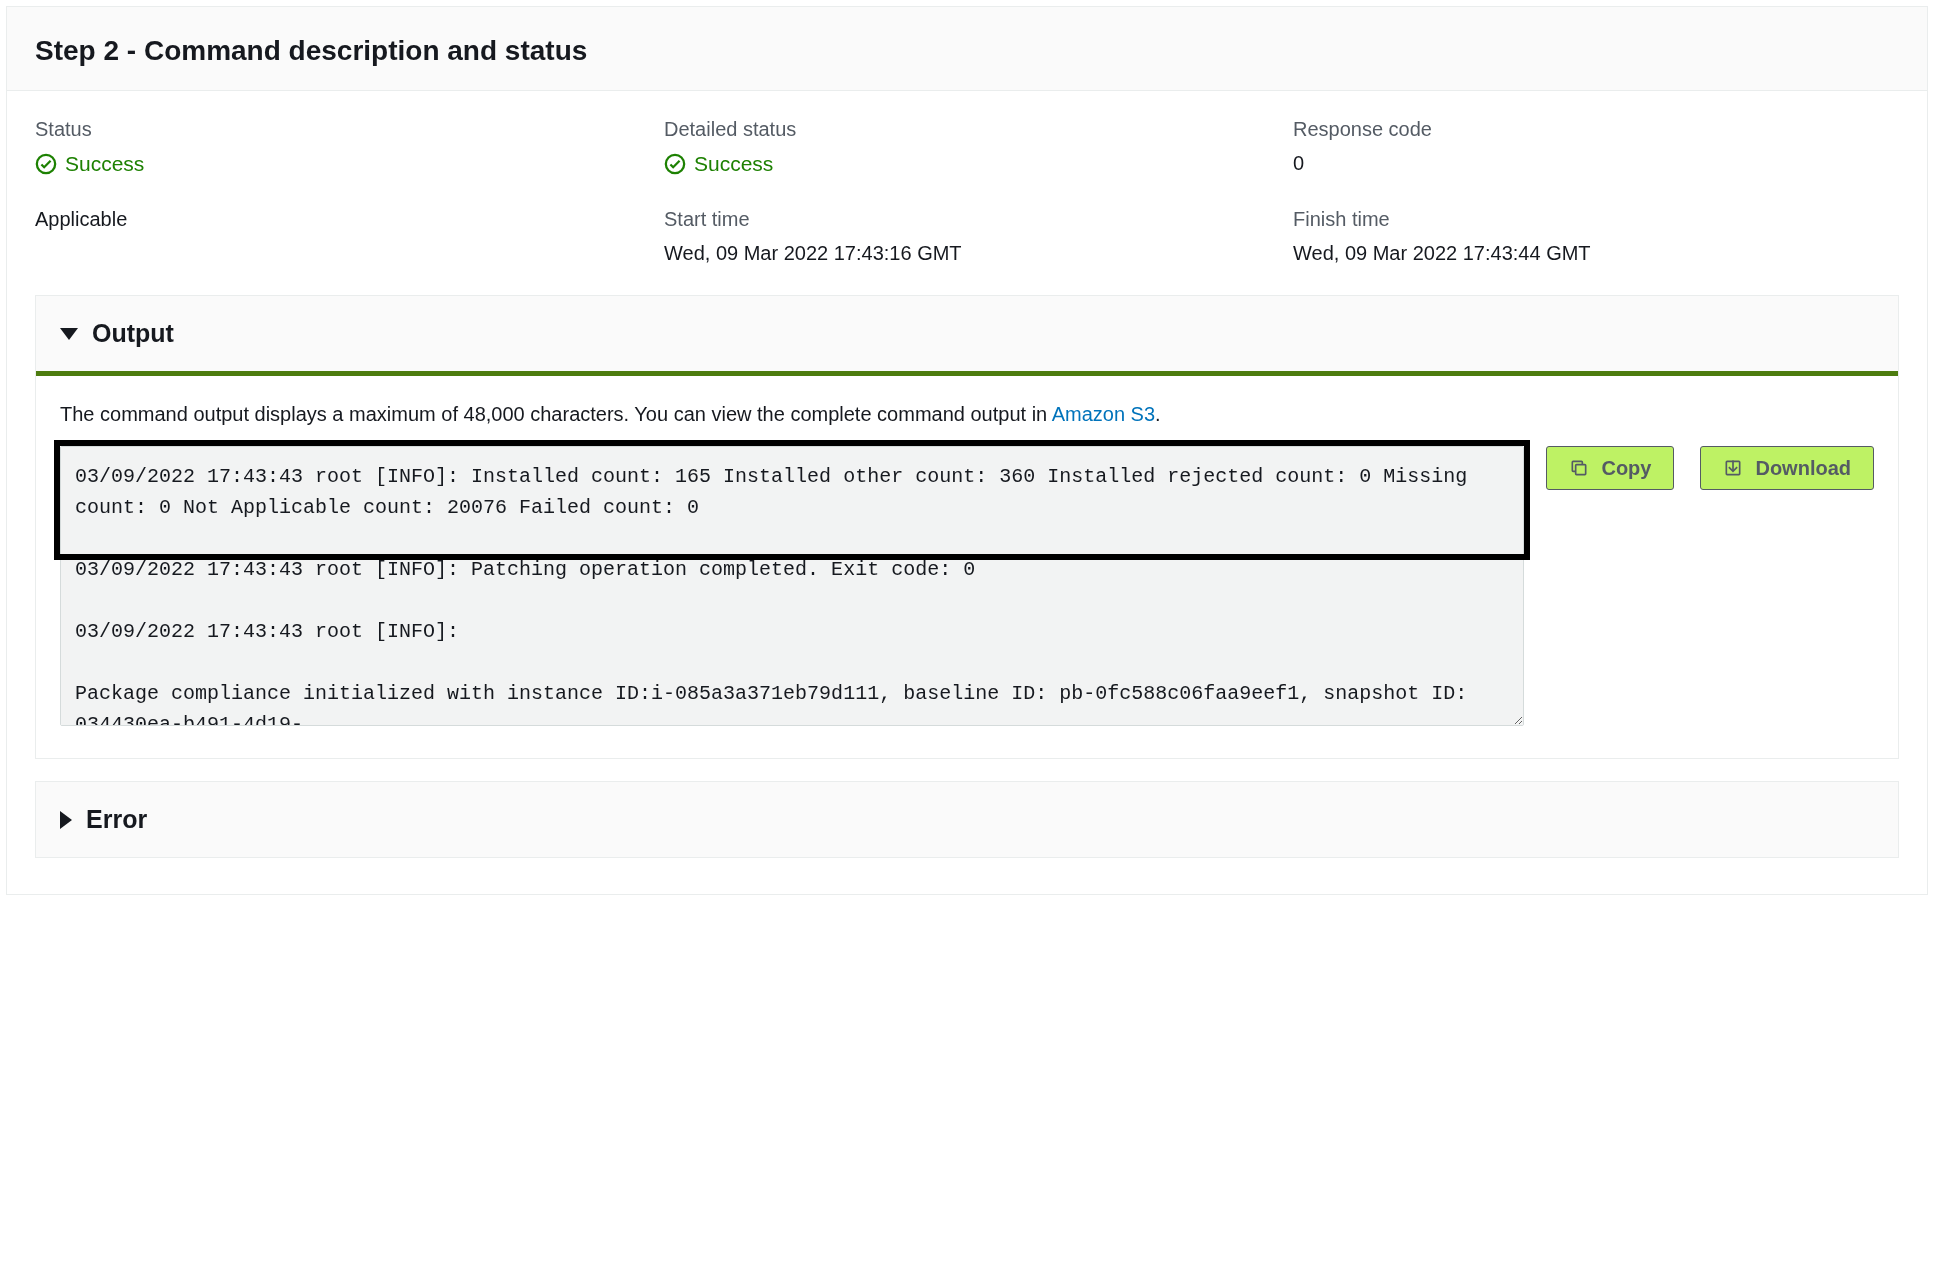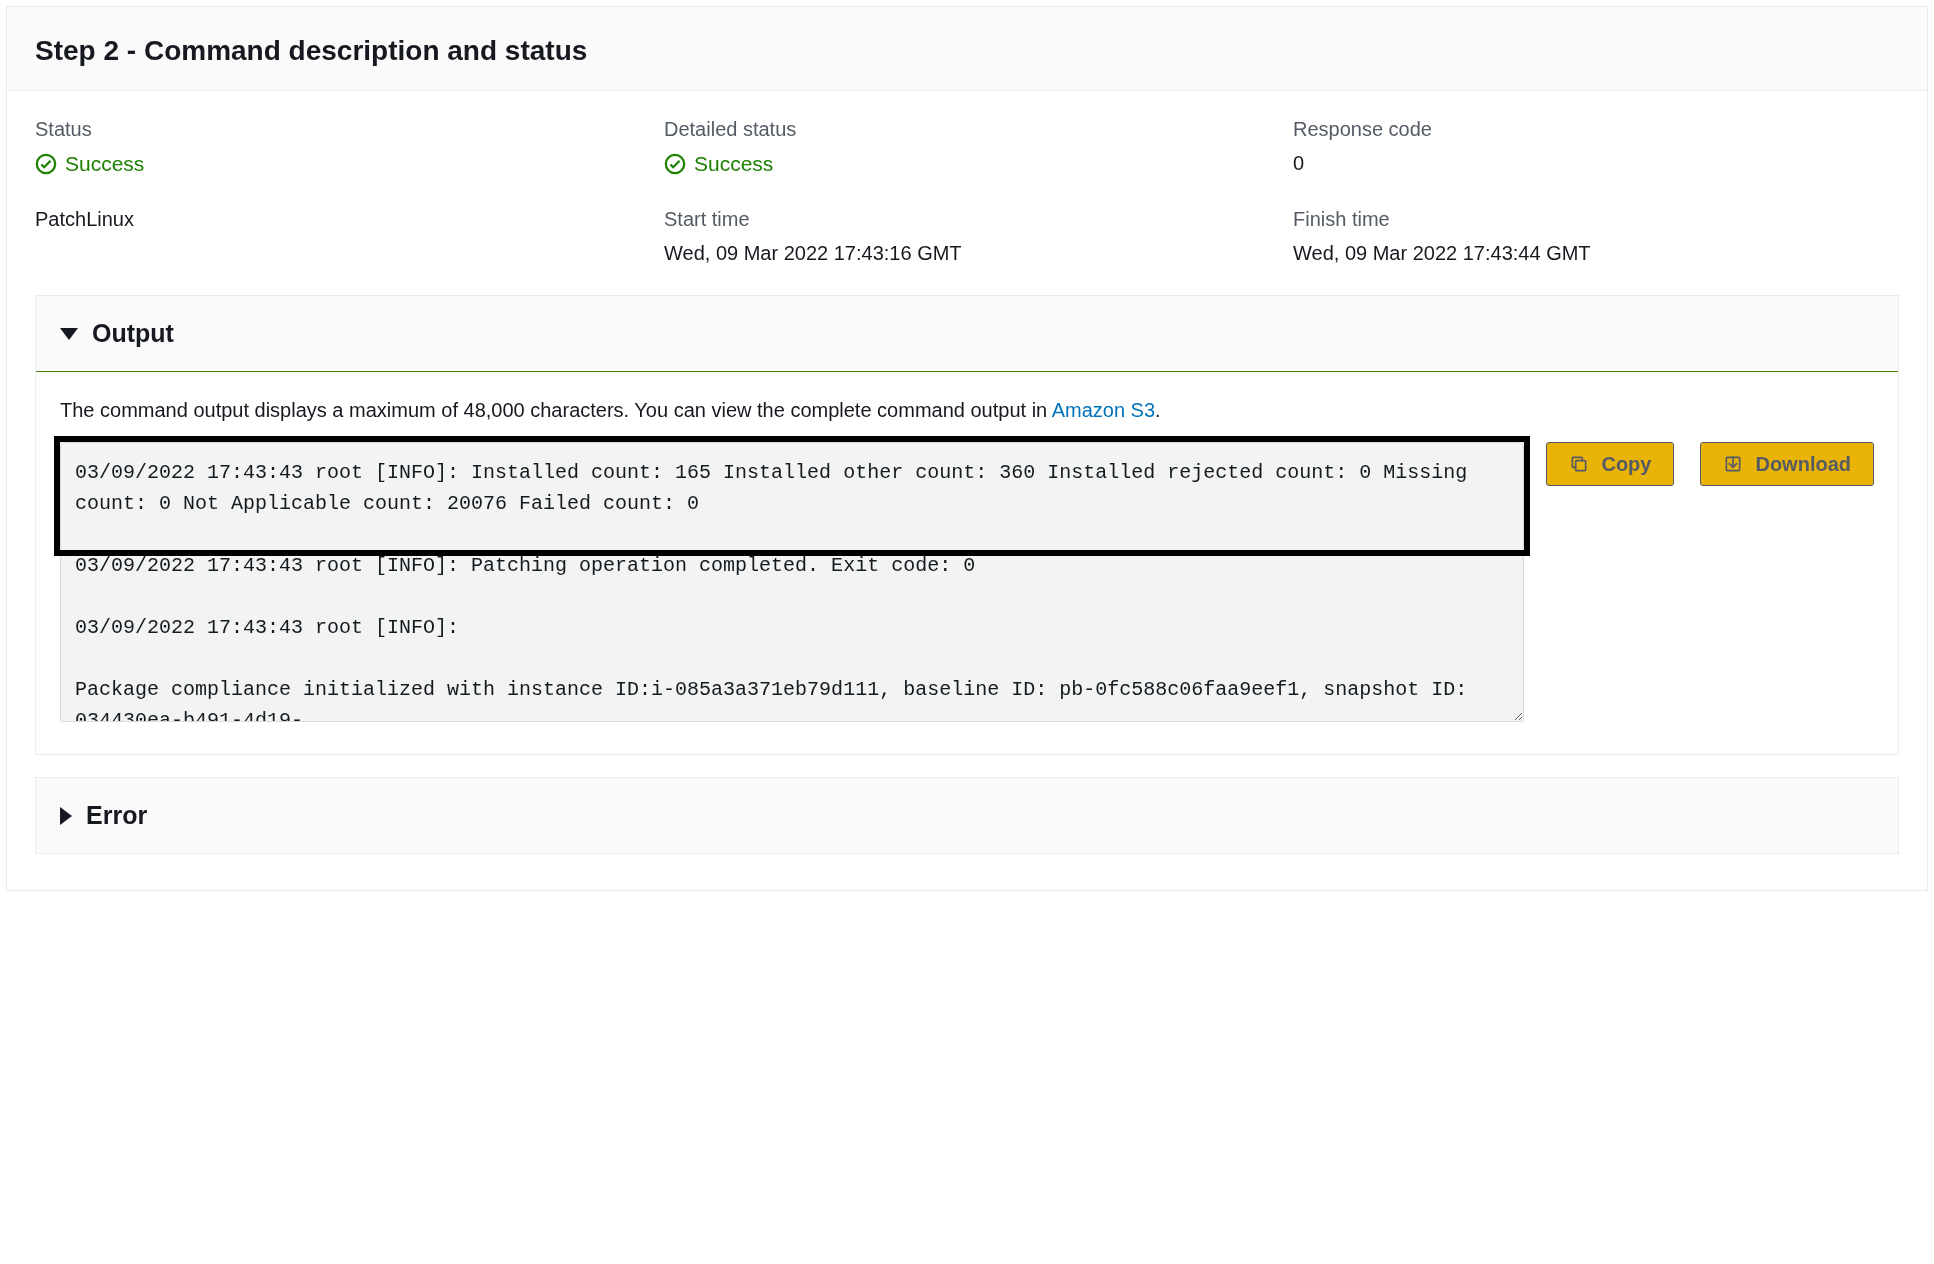--- a/index.html
+++ b/index.html
@@ -63,21 +63,21 @@
     margin-bottom: 22px;
   }
   .sub-panel:last-child { margin-bottom: 8px; }
   .sub-panel-header {
     display: flex;
     align-items: center;
     gap: 14px;
     padding: 20px 24px;
     cursor: pointer;
     background: #fafafa;
-    border-bottom: 1px solid #4d7c0f;
+    border-bottom: 5px solid #4d7c0f;
   }
   .collapsed .sub-panel-header { border-bottom: none; }
   .sub-panel-header h3 {
     font-size: 25px;
     font-weight: 700;
   }
   .caret {
     width: 0;
     height: 0;
     display: inline-block;
@@ -135,21 +135,21 @@
     pointer-events: none;
   }
   .btn-col {
     display: flex;
     gap: 26px;
   }
   .btn {
     display: inline-flex;
     align-items: center;
     gap: 12px;
-    background: #eab308;
+    background: #bef264;
     border: 1px solid #545b64;
     border-radius: 3px;
     padding: 10px 22px;
     font-size: 20px;
     font-weight: 700;
     color: #545b64;
     cursor: pointer;
     height: 44px;
   }
   .btn svg { width: 20px; height: 20px; }
@@ -186,21 +186,21 @@
           <span>Success</span>
         </div>
       </div>
 
       <div>
         <div class="field-label">Response code</div>
         <div class="field-value">0</div>
       </div>
 
       <div>
-        <div class="field-value">PatchLinux</div>
+        <div class="field-value">Applicable</div>
       </div>
 
       <div>
         <div class="field-label">Start time</div>
         <div class="field-value">Wed, 09 Mar 2022 17:43:16 GMT</div>
       </div>
 
       <div>
         <div class="field-label">Finish time</div>
         <div class="field-value">Wed, 09 Mar 2022 17:43:44 GMT</div>

